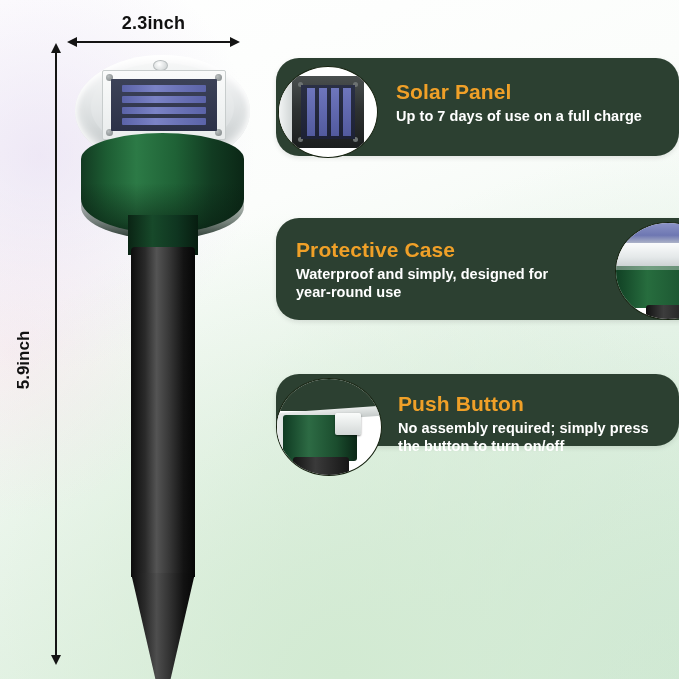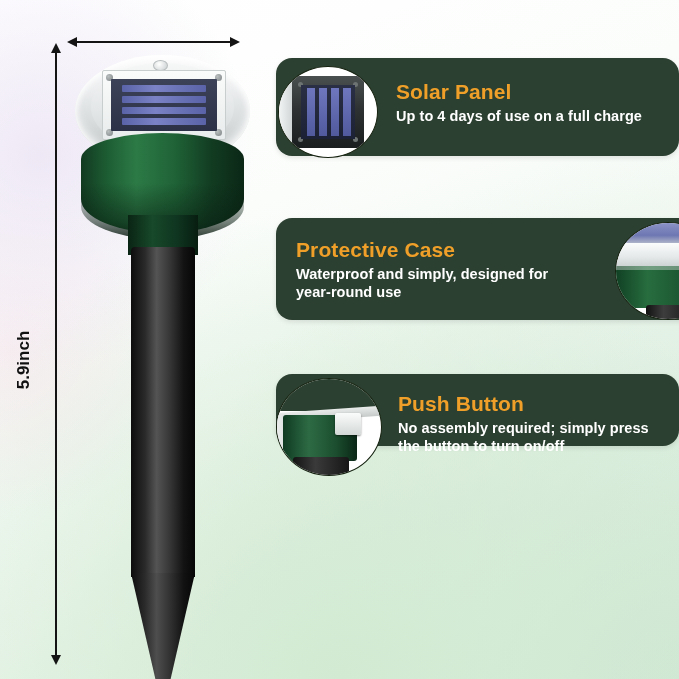--- a/index.html
+++ b/index.html
@@ -93,21 +93,21 @@
     border-radius:4px 4px 0 0;
   }
   .p-tip{
     position:absolute;left:61px;top:518px;width:64px;height:128px;
     background:linear-gradient(90deg,#0d0d0d 0%,#2b2b2b 22%,#4e4e4e 40%,#303030 62%,#121212 82%,#060606 100%);
     clip-path:polygon(0 0,100% 0,54% 100%,46% 100%);
   }
 
   
   .card{
-    position:absolute;background:#2c4031;border-radius:16px;
+    position:absolute;background:#2c4031;border-radius:23px;
     box-shadow:0 2px 5px rgba(0,0,0,.10);
   }
   .card-text{position:absolute;}
   .card-title{
     font-size:21px;font-weight:700;color:#f0a028;line-height:1.12;
     letter-spacing:.1px;white-space:nowrap;
   }
   .card-desc{
     margin-top:3px;font-size:14.5px;font-weight:700;color:#ffffff;
     line-height:1.28;letter-spacing:.05px;
@@ -160,20 +160,21 @@
   .t4-tip{position:absolute;left:26px;top:-12px;width:44px;height:112px;
     background:linear-gradient(90deg,#0b0b0b 0%,#2e2e2e 30%,#1b1b1b 65%,#070707 100%);
     clip-path:polygon(0 0,100% 0,56% 100%,44% 100%);}
 </style>
 </head>
 <body>
 
 <div id="stage">
 
   <div class="dim-h-line"></div>
+  <div class="dim-h-label">2.3inch</div>
   <div class="dim-v-line"></div>
   <div class="dim-v-label">5.9inch</div>
 
   <div id="product">
     <div class="p-dome">
       <div class="p-dome-inner"></div>
       <div class="p-toplight"></div>
       <div class="p-panel-frame">
         <div class="p-screw" style="left:3px;top:3px;"></div>
         <div class="p-screw" style="right:3px;top:3px;"></div>
@@ -205,21 +206,21 @@
         <div class="t1-inner">
           <div class="t1-strip" style="left:6px;"></div>
           <div class="t1-strip" style="left:18px;"></div>
           <div class="t1-strip" style="left:30px;"></div>
           <div class="t1-strip" style="left:42px;"></div>
         </div>
       </div>
     </div>
     <div class="card-text" style="left:120px;top:22px;right:14px;">
       <div class="card-title">Solar Panel</div>
-      <div class="card-desc">Up to 4 days of use on a full charge</div>
+      <div class="card-desc">Up to 7 days of use on a full charge</div>
     </div>
   </div>
 
   <div class="card" style="left:276px;top:218px;width:447px;height:102px;">
     <div class="thumb" style="right:2px;top:4px;width:104px;height:96px;">
       <div class="t2-glass"></div>
       <div class="t2-lens"></div>
       <div class="t2-body"></div>
       <div class="t2-body-edge"></div>
       <div class="t2-stake"></div>

